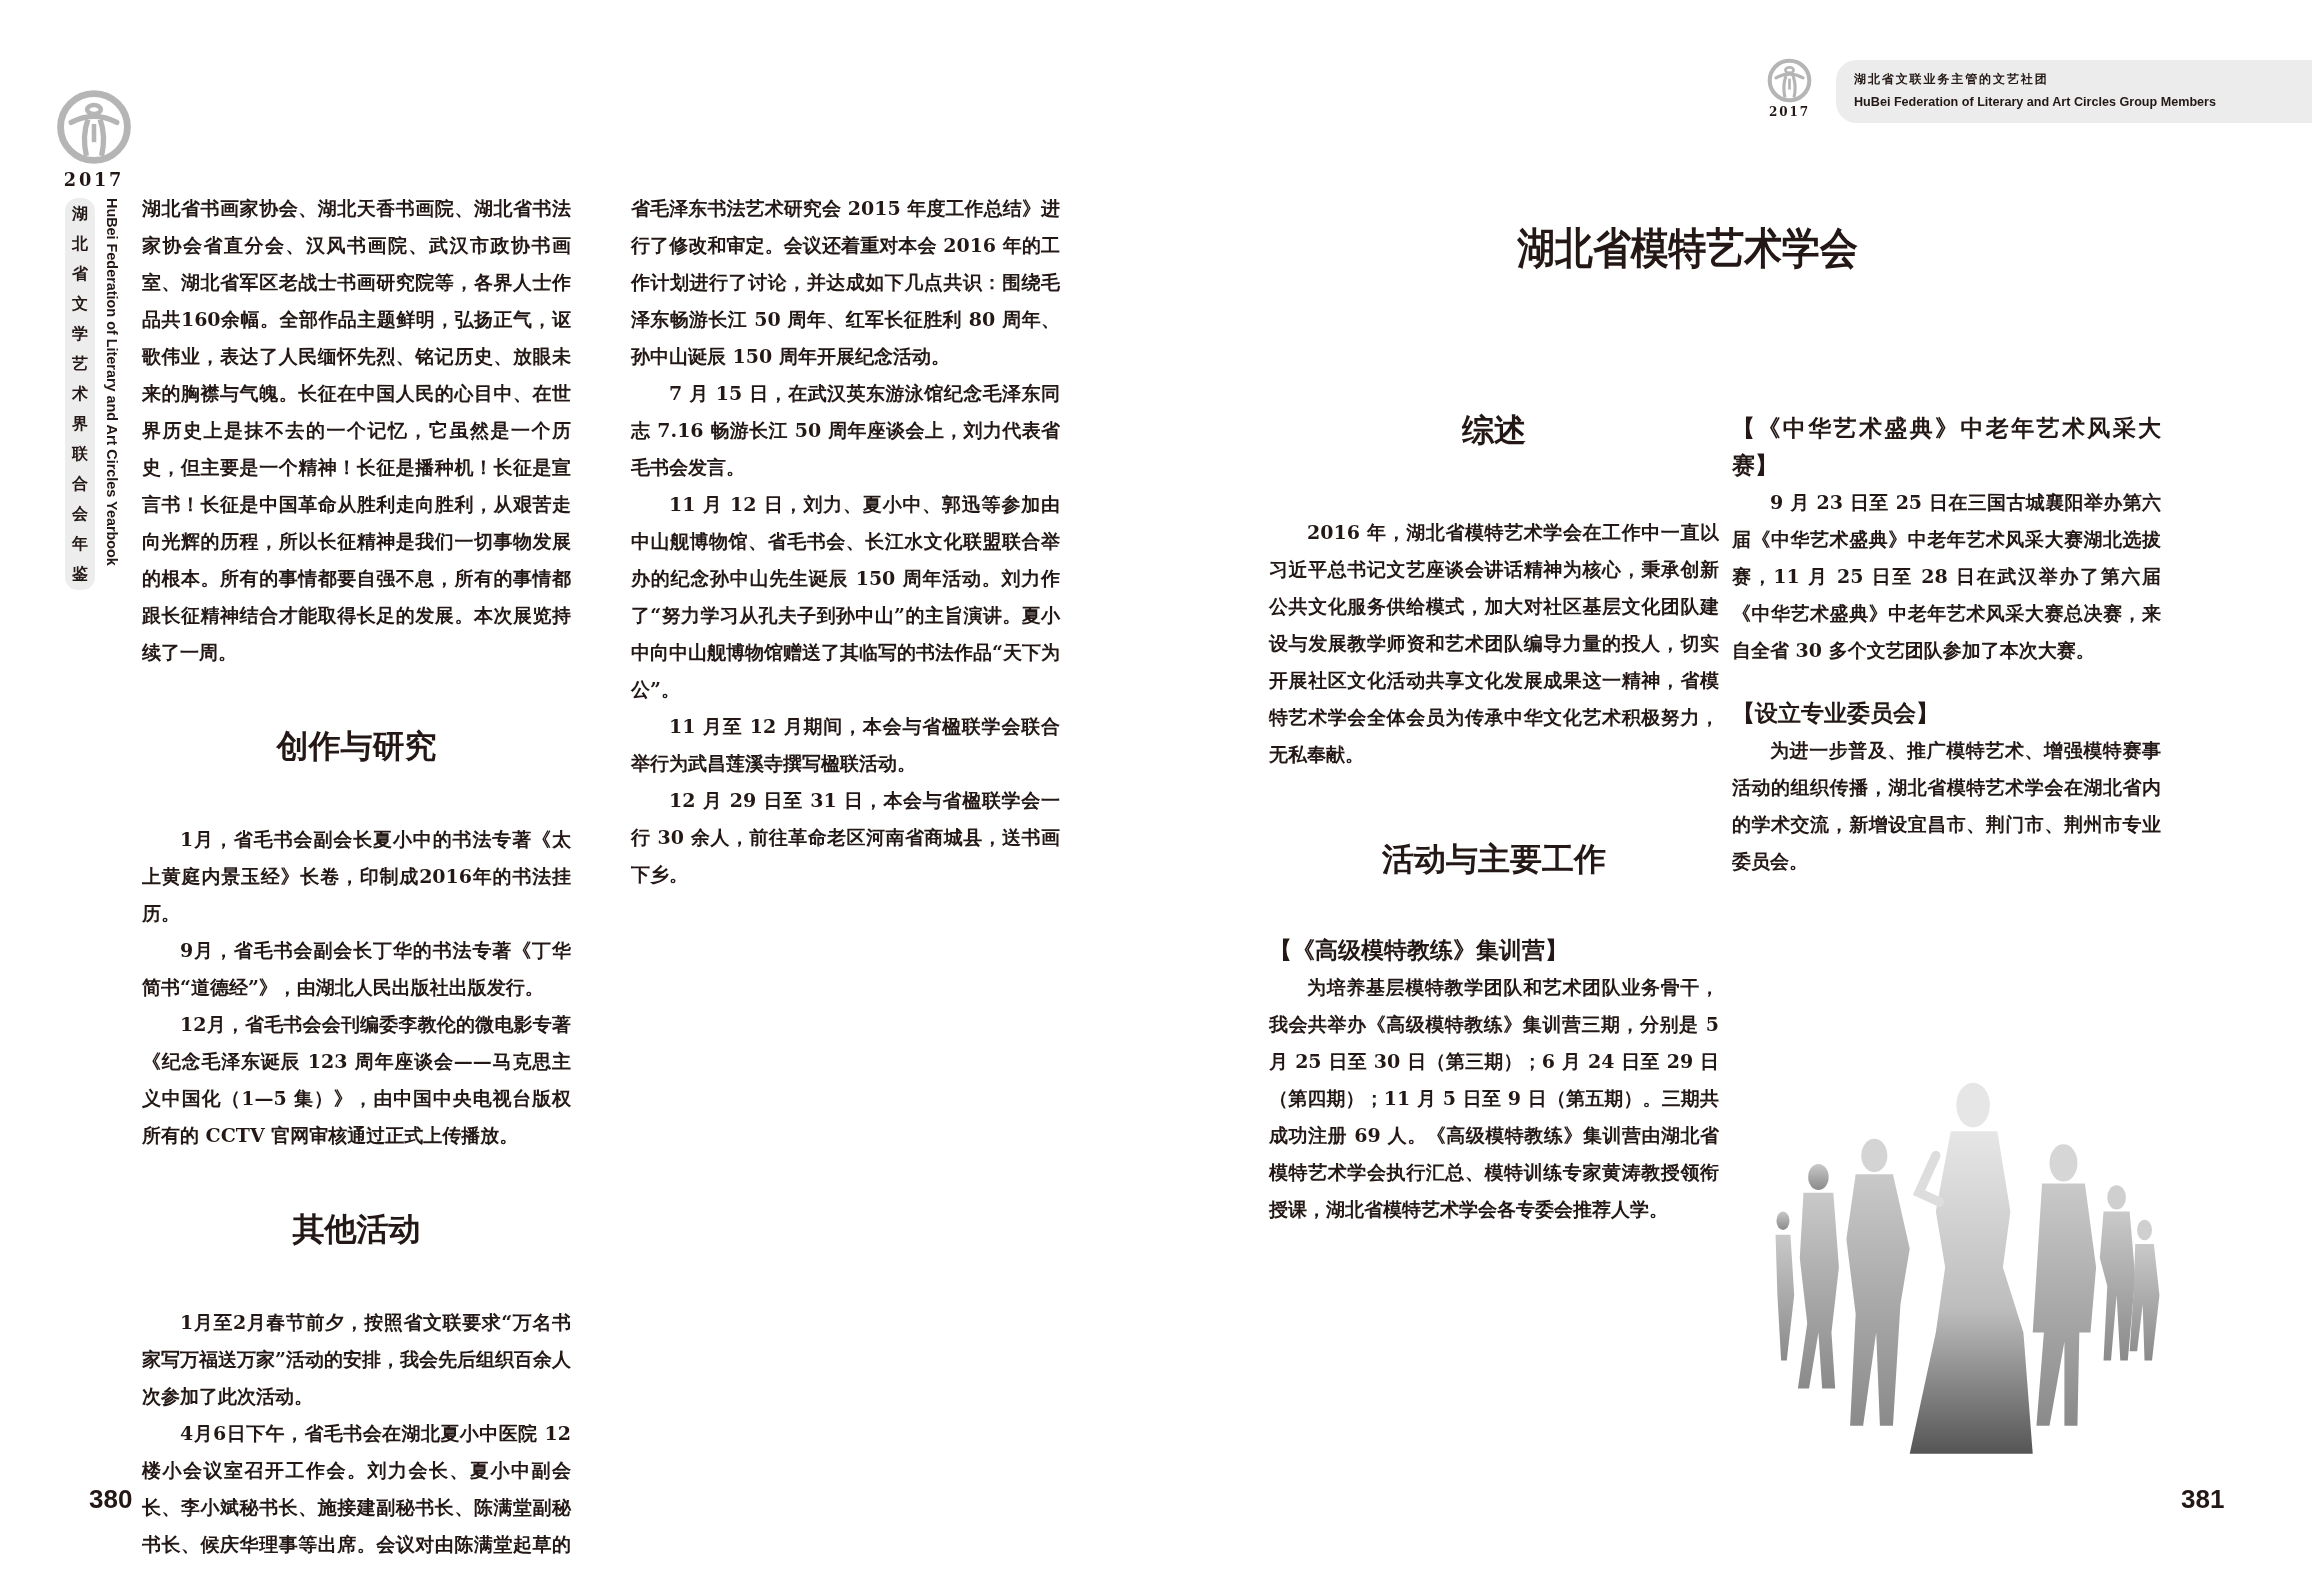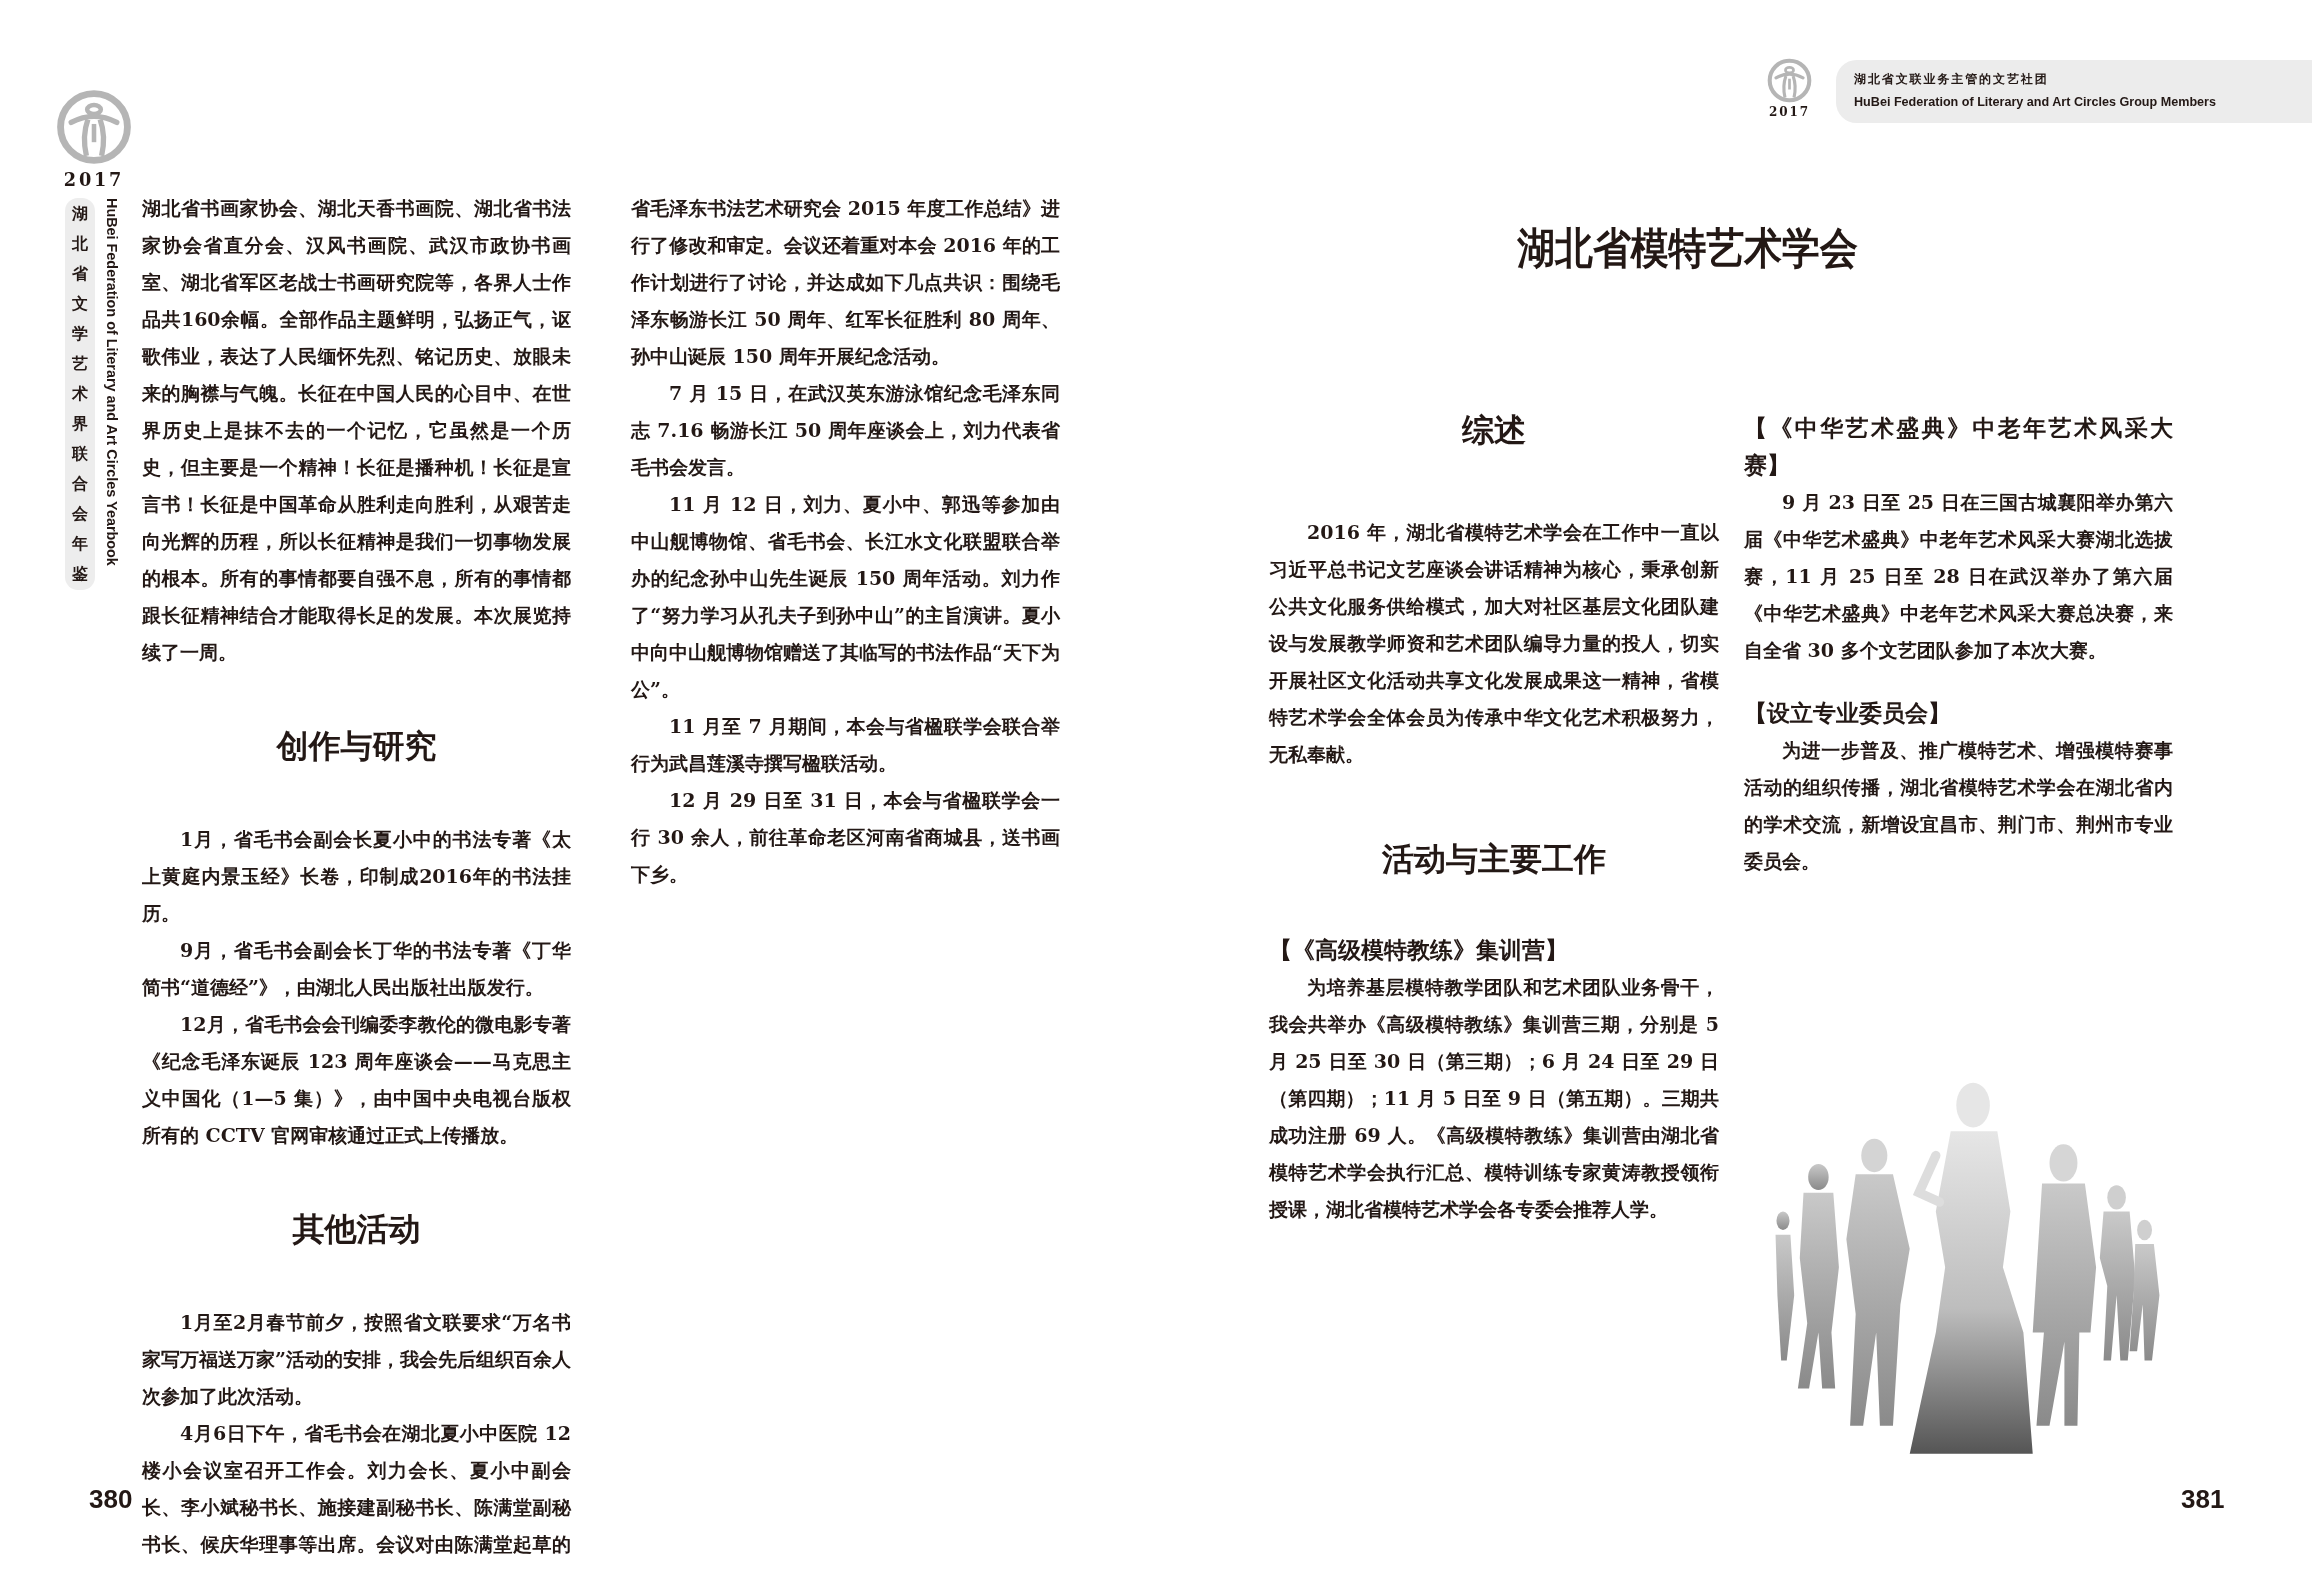--- a/index.html
+++ b/index.html
@@ -57,21 +57,21 @@
   .hdr-cn { position: absolute; left: 98px; top: 13px; font-family: Liberation Serif, serif; font-weight: bold; font-size: 12px; letter-spacing: 1.9px; }
   .hdr-en { position: absolute; left: 98px; top: 37px; font-family: "Liberation Sans", sans-serif; font-weight: bold; font-size: 12.6px; }
 
   .main-title {
     position: absolute; left: 308px; top: 198px; width: 447px; text-align: center;
     font-family: "DejaVu Sans", sans-serif; font-weight: bold; font-size: 43px; line-height: 1;
     transform: scaleX(0.88); transform-origin: center;
   }
 
   .col-r1 { left: 113px; top: 410px; width: 450px; }
-  .col-r2 { left: 588px; top: 410px; width: 429px; }
+  .col-r2 { left: 576px; top: 410px; width: 429px; }
   .sub-h { font-family: "DejaVu Sans", sans-serif; font-weight: bold; font-size: 23px; line-height: 37px; margin: 0; }
   .col-r1 .section-h { margin-top: 3.7px; }
   .r-gap1 { height: 52px; }
   .r-gap2 { height: 67px; }
   .r-gap3 { height: 41px; }
   .r-gap4 { height: 26px; }
 
   .figure { position: absolute; left: 597px; top: 1053px; width: 429px; height: 410px; }
 </style>
 </head>
@@ -120,21 +120,21 @@
     <h2 class="section-h">其他活动</h2>
     <div class="sec-gap-a"></div>
     <p class="ind">1月至2月春节前夕，按照省文联要求“万名书家写万福送万家”活动的安排，我会先后组织百余人次参加了此次活动。</p>
     <p class="ind">4月6日下午，省毛书会在湖北夏小中医院 12 楼小会议室召开工作会。刘力会长、夏小中副会长、李小斌秘书长、施接建副秘书长、陈满堂副秘书长、候庆华理事等出席。会议对由陈满堂起草的《湖北</p>
   </div>
 
   <div class="col col-l2">
     <p>省毛泽东书法艺术研究会 2015 年度工作总结》进行了修改和审定。会议还着重对本会 2016 年的工作计划进行了讨论，并达成如下几点共识：围绕毛泽东畅游长江 50 周年、红军长征胜利 80 周年、孙中山诞辰 150 周年开展纪念活动。</p>
     <p class="ind">7 月 15 日，在武汉英东游泳馆纪念毛泽东同志 7.16 畅游长江 50 周年座谈会上，刘力代表省毛书会发言。</p>
     <p class="ind">11 月 12 日，刘力、夏小中、郭迅等参加由中山舰博物馆、省毛书会、长江水文化联盟联合举办的纪念孙中山先生诞辰 150 周年活动。刘力作了“努力学习从孔夫子到孙中山”的主旨演讲。夏小中向中山舰博物馆赠送了其临写的书法作品“天下为公”。</p>
-    <p class="ind">11 月至 7 月期间，本会与省楹联学会联合举行为武昌莲溪寺撰写楹联活动。</p>
+    <p class="ind">11 月至 12 月期间，本会与省楹联学会联合举行为武昌莲溪寺撰写楹联活动。</p>
     <p class="ind">12 月 29 日至 31 日，本会与省楹联学会一行 30 余人，前往革命老区河南省商城县，送书画下乡。</p>
   </div>
 
   <div class="pageno" style="left:89px; top:1484px;">380</div>
 </div>
 
 <div class="page page-right">
 
   <div class="hdr-right">
     <div class="hdr-logo">

